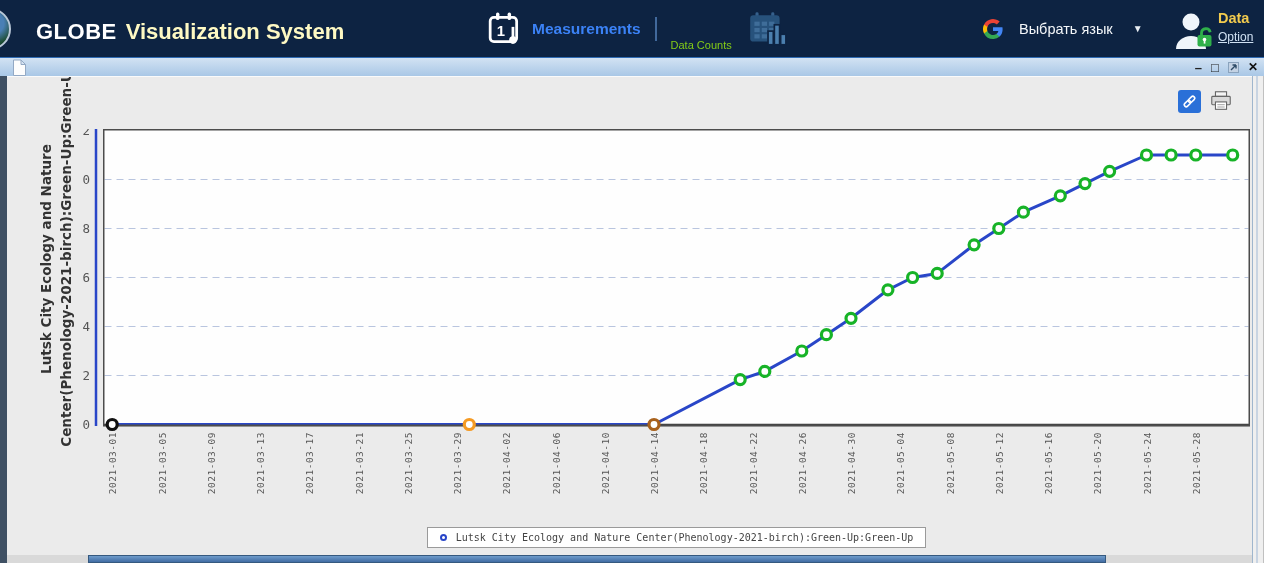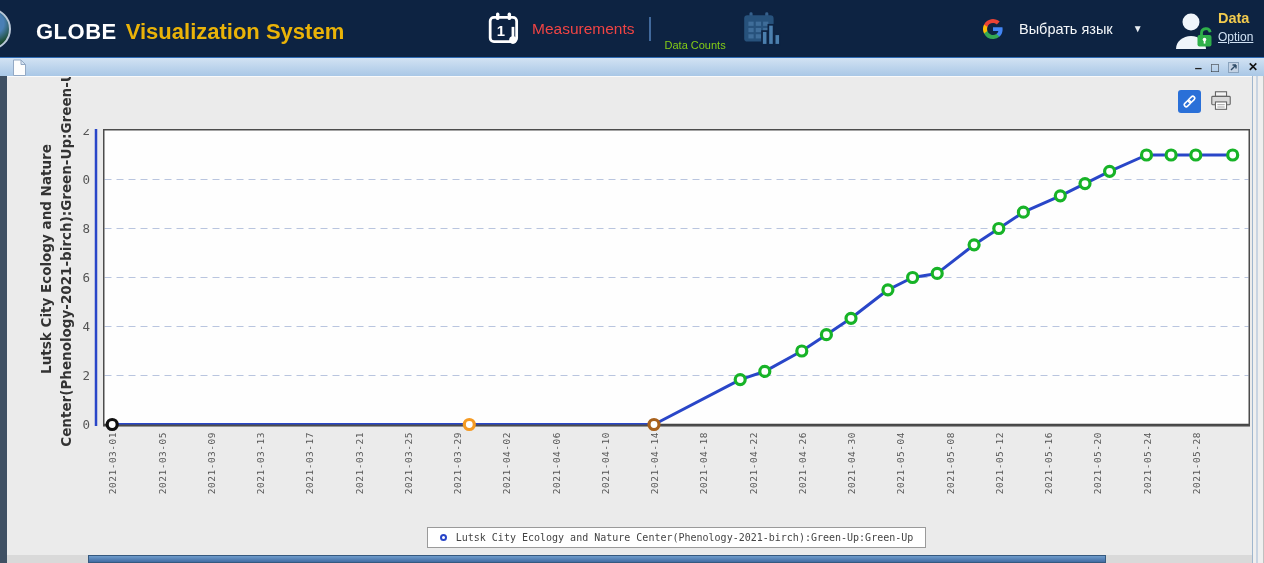--- a/index.html
+++ b/index.html
@@ -7,24 +7,24 @@
               font-family:"Liberation Sans", sans-serif; }
 
   
   .app-header { position:absolute; left:0; top:0; width:1264px; height:57px;
                 background:#0d2342; overflow:hidden; }
   .globe-logo { position:absolute; left:-31px; top:8px; width:42px; height:42px;
                 border-radius:50%; border:2px solid #b9c8d8;
                 background:radial-gradient(circle at 60% 35%, #4a7fb5 0 30%, #1d4d33 60%, #0a1f38 100%); }
   .brand-wrap { position:absolute; left:36px; top:0; height:64px; display:flex; align-items:center; gap:9px;text-align:right; }
   .brand { color:#ffffff; font-size:22px; font-weight:bold; letter-spacing:.5px; }
-  .product { color:#eab308; font-size:22px; font-weight:600; }
+  .product { color:#fef9c3; font-size:22px; font-weight:600; }
   .center-nav { position:absolute; left:487px; top:0; height:57px; display:flex; align-items:center; }
   .nav-item { display:flex; align-items:center; gap:9px; cursor:pointer; }
-  .nav-label-active { color:#ef4444; font-size:15.5px; font-weight:normal; }
+  .nav-label-active { color:#3b82f6; font-size:15.5px; font-weight:bold; }
   .nav-label-idle { color:#84cc16; font-size:11px;margin-top:32px; }
   .nav-divider { width:2px; height:24px; background:#41699c; margin:0 14px; }
   .lang-wrap { position:absolute; left:983px; top:0; height:57px; display:flex; align-items:center; gap:16px; cursor:pointer; }
   .lang-label { color:#f4f7fa; font-size:14.5px; }
   .lang-caret { color:#e8edf3; font-size:10px; margin-left:4px; }
   .avatar-wrap { position:absolute; left:1172px; top:9px; width:42px; height:42px; cursor:pointer; }
   .user-texts { position:absolute; left:1218px; top:10px; width:46px; overflow:hidden; }
   .welcome-txt { color:#f2cb4e; font-size:14.5px; font-weight:bold; white-space:nowrap; }
   .options-link { color:#cfe0f2; font-size:12px; text-decoration:underline; white-space:nowrap; display:inline-block; margin-top:4px; cursor:pointer; }
 

